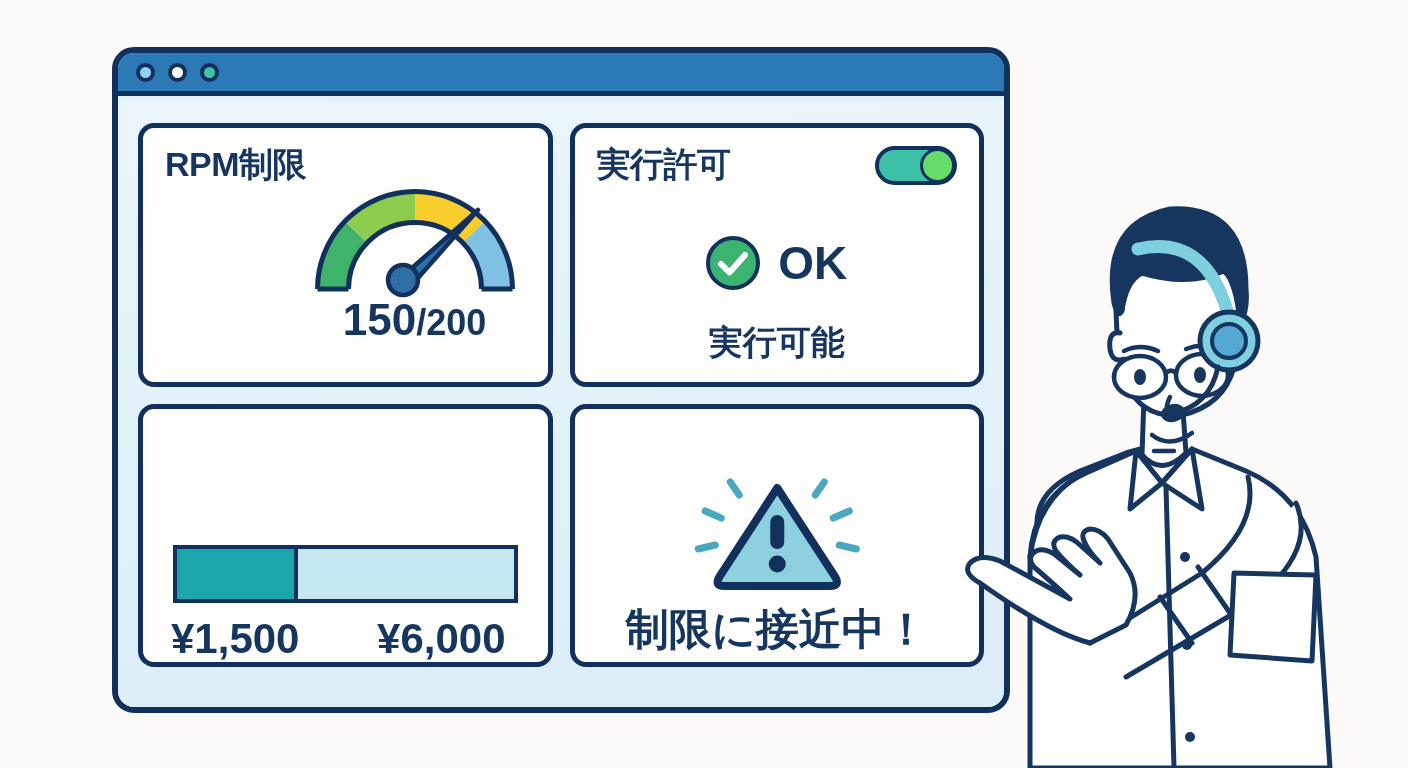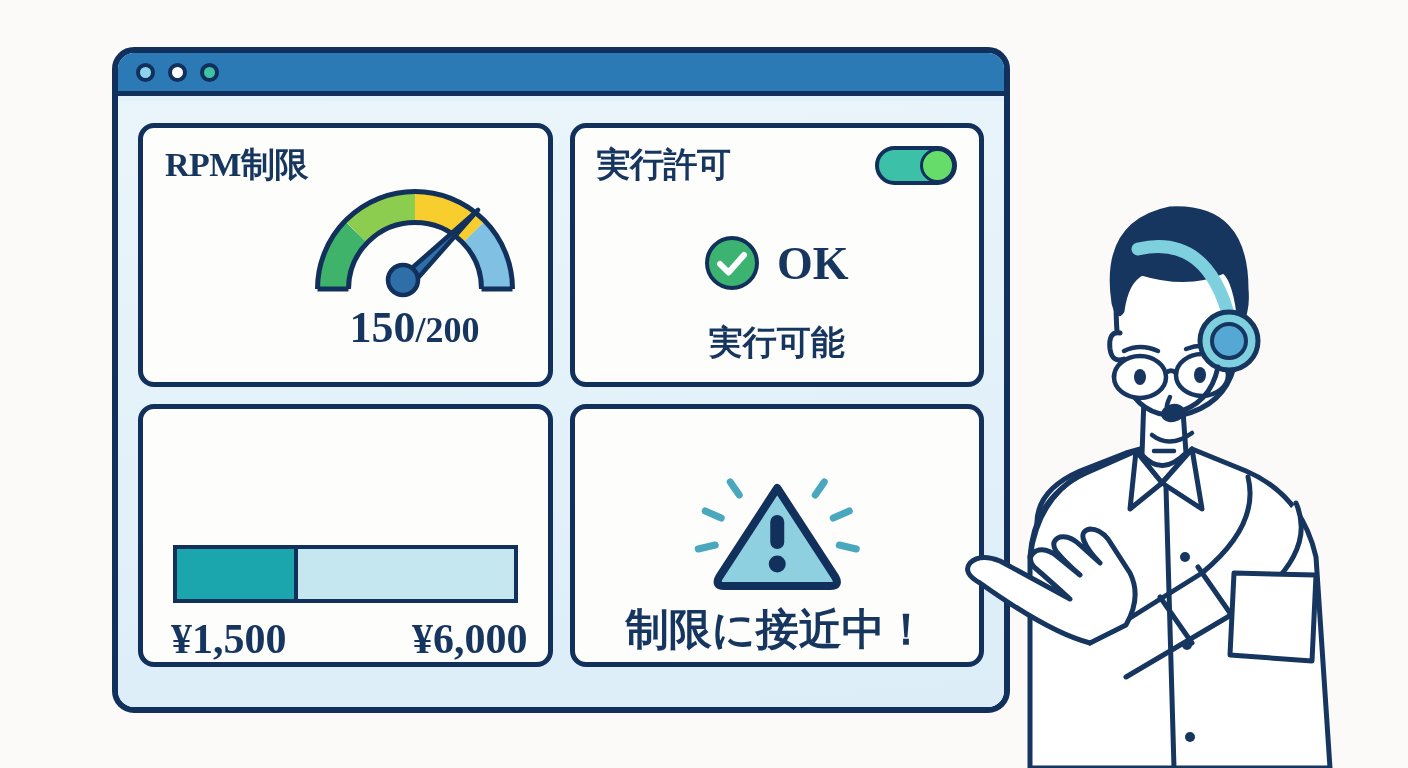--- a/index.html
+++ b/index.html
@@ -64,21 +64,20 @@
     gap: 17px 17px;
   }
 
   .panel {
     background: #fdfdfc;
     border: 5px solid #12305c;
     border-radius: 16px;
     position: relative;
     box-sizing: border-box;
     overflow: hidden;
-    font-family: Liberation Serif, serif;
   }
   .panel-title {
     position: absolute;
     left: 22px;
     top: 14px;
     font-size: 34px;
     font-weight: bold;
     color: #16365f;
     letter-spacing: -0.5px;
     white-space: nowrap;
@@ -90,21 +89,21 @@
     position: absolute;
     right: 18px;
     top: 26px;
     width: 230px;
     height: 200px;
   }
   #gauge-value {
     position: absolute;
     width: 100%;
     text-align: center;
-    top: 148px;
+    top: 141px;
     color: #16365f;
     font-weight: bold;
     white-space: nowrap;
   }
   #gauge-value .cur { font-size: 44px; }
   #gauge-value .den { font-size: 36px; }
 
   
   #toggle-switch {
     position: absolute;
@@ -179,21 +178,21 @@
   }
   #cost-fill {
     background: #1ba5ac;
     border-right: 4px solid #12305c;
     height: 100%;
     box-sizing: border-box;
   }
   #cost-labels {
     position: absolute;
     left: 28px;
-    right: 20px;
+    right: 42px;
     top: 206px;
     display: flex;
     justify-content: space-between;
     font-size: 42px;
     font-weight: bold;
     color: #16365f;
   }
 
   
   #alert-icon-wrap {

